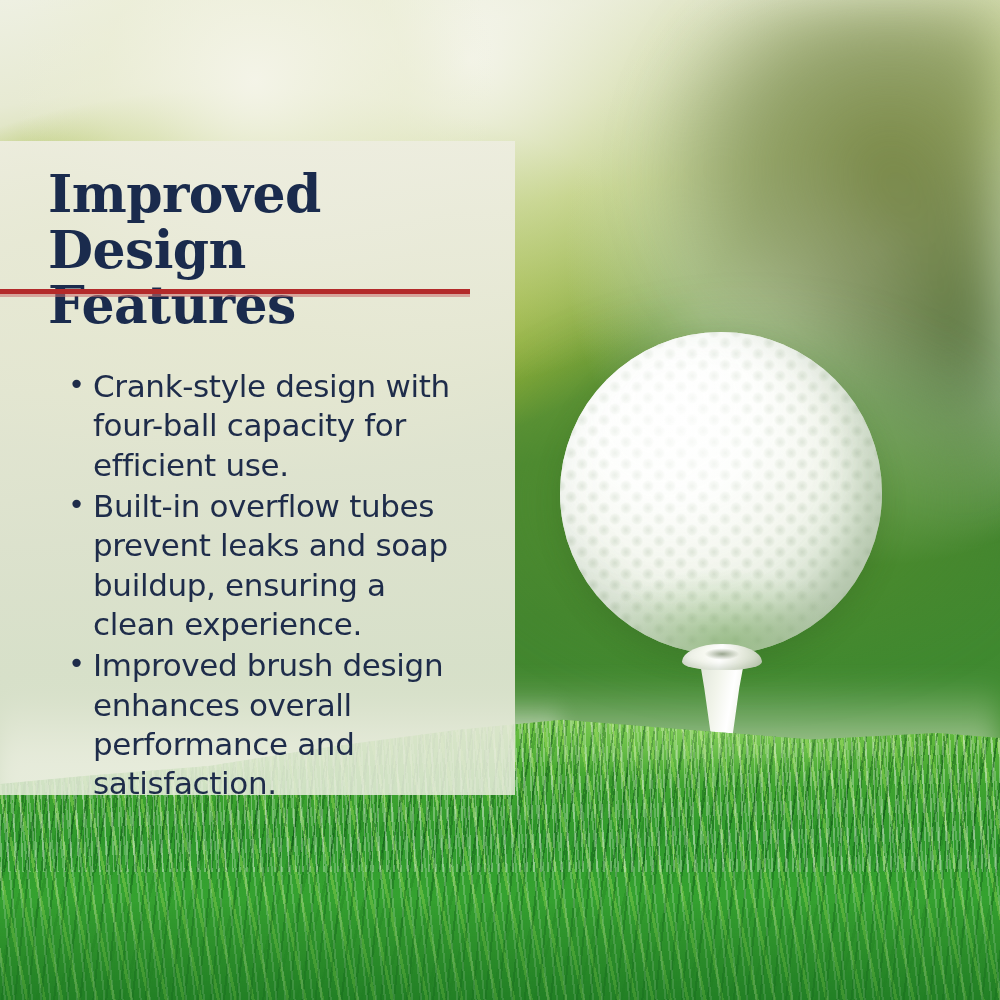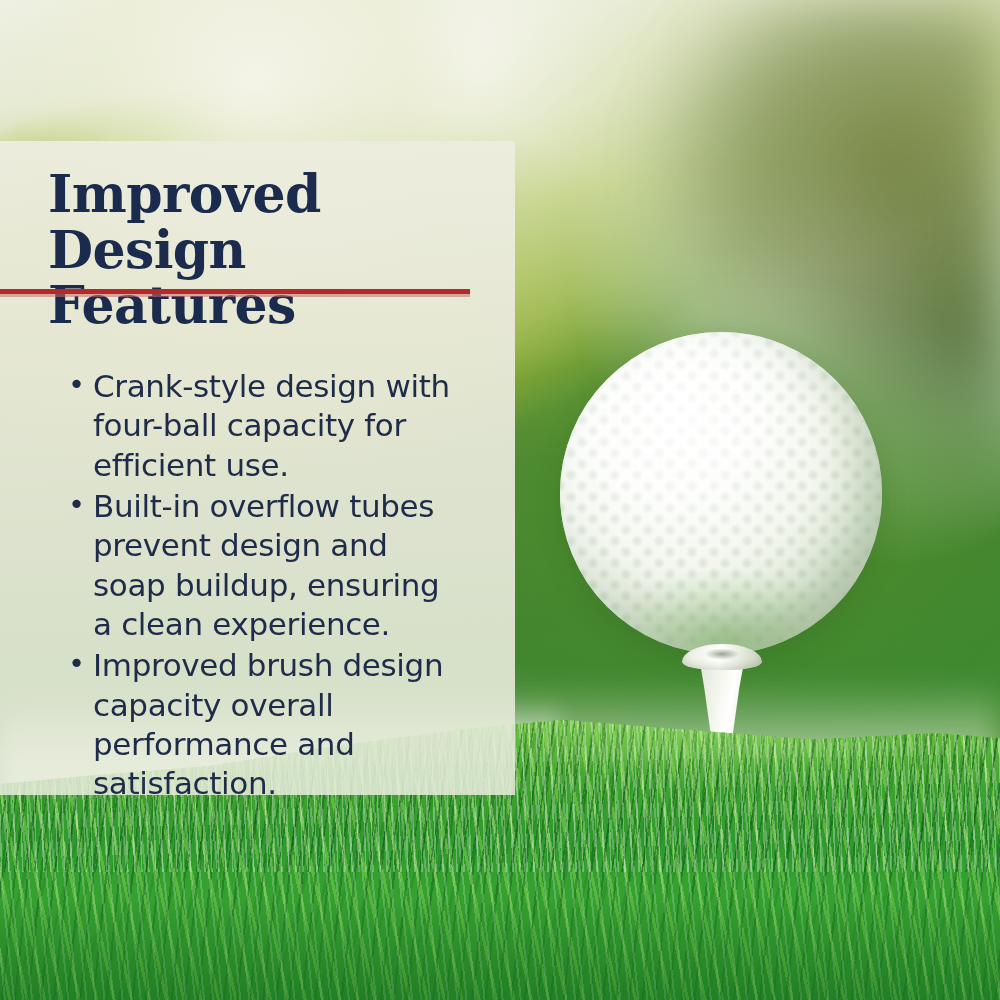--- a/index.html
+++ b/index.html
@@ -286,18 +286,18 @@
       <div class="turf-highlight"></div>
       <div class="turf-blur-bottom"></div>
     </div>
   </div>
 
   <div class="panel">
     <h1 class="panel-title">Improved Design Features</h1>
     <div class="divider"></div>
     <ul class="bullets">
       <li>Crank-style design with four-ball capacity for efficient use.</li>
-      <li>Built-in overflow tubes prevent design and soap buildup, ensuring a clean experience.</li>
-      <li>Improved brush design capacity overall performance and satisfaction.</li>
+      <li>Built-in overflow tubes prevent leaks and soap buildup, ensuring a clean experience.</li>
+      <li>Improved brush design enhances overall performance and satisfaction.</li>
     </ul>
   </div>
 
 </div>
 
 </body></html>

